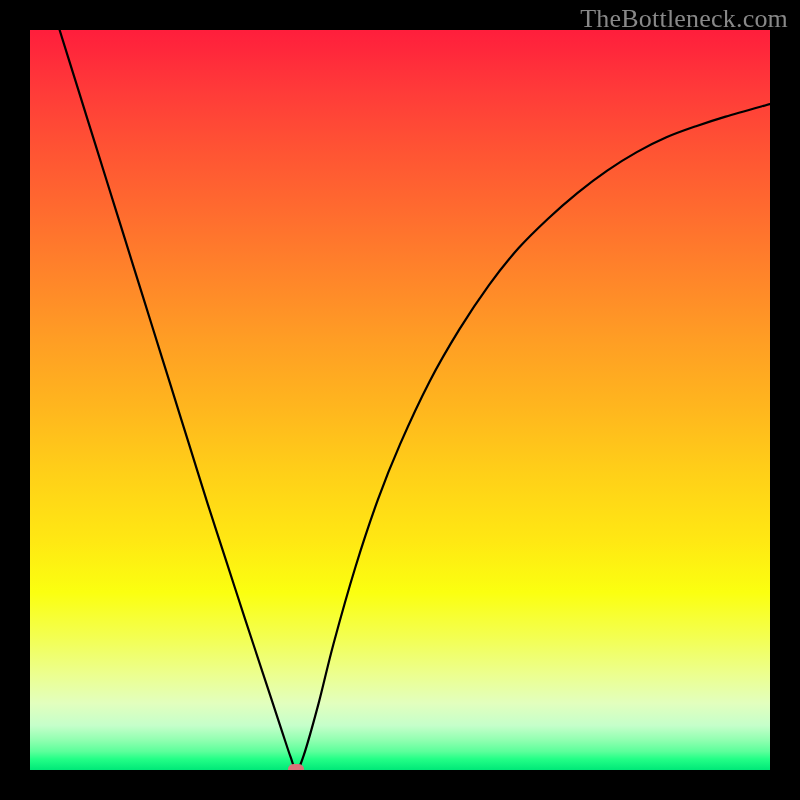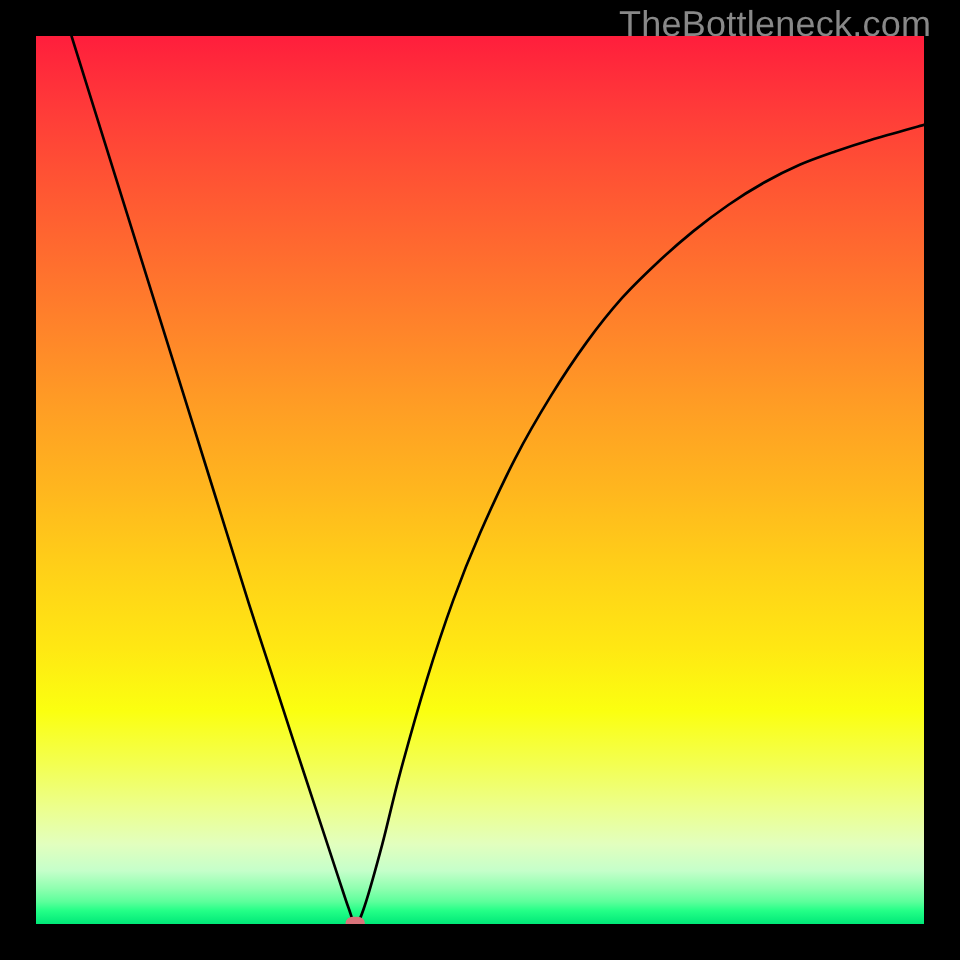--- a/index.html
+++ b/index.html
@@ -59,24 +59,24 @@
     position: absolute;
     width: 16px;
     height: 12px;
     border-radius: 6px / 5px;
     background: #d9737a;
     transform: translate(-50%, -50%);
   }
   .watermark {
     position: absolute;
     top: 4px;
-    right: 24px;
+    right: 12px;
     color: #888888;
-    font-family: Liberation Sans, sans-serif;
-    font-size: 30px;
+    font-family: Liberation Serif, serif;
+    font-size: 26px;
     letter-spacing: 0.2px;
   }
 </style>
 </head>
 <body>
 
 <div class="chart-container">
   <div class="watermark">TheBottleneck.com</div>
 
   <div class="plot-area">

